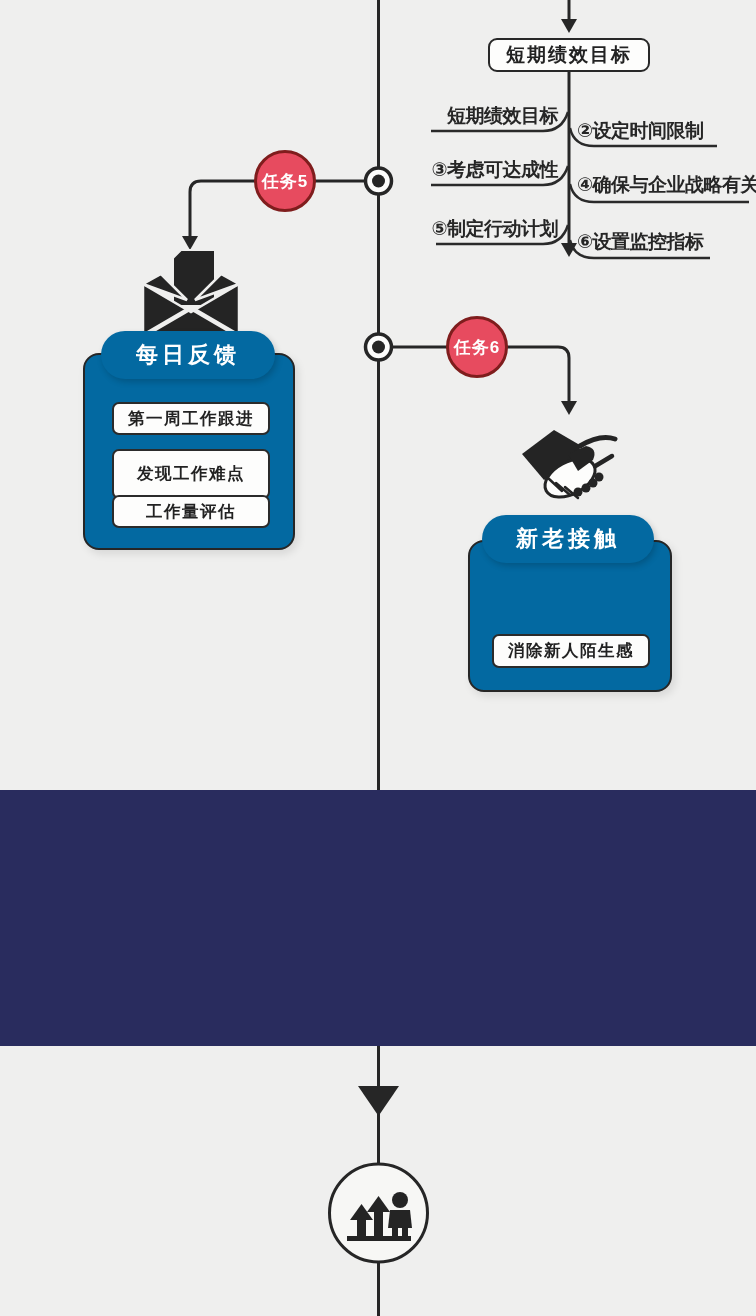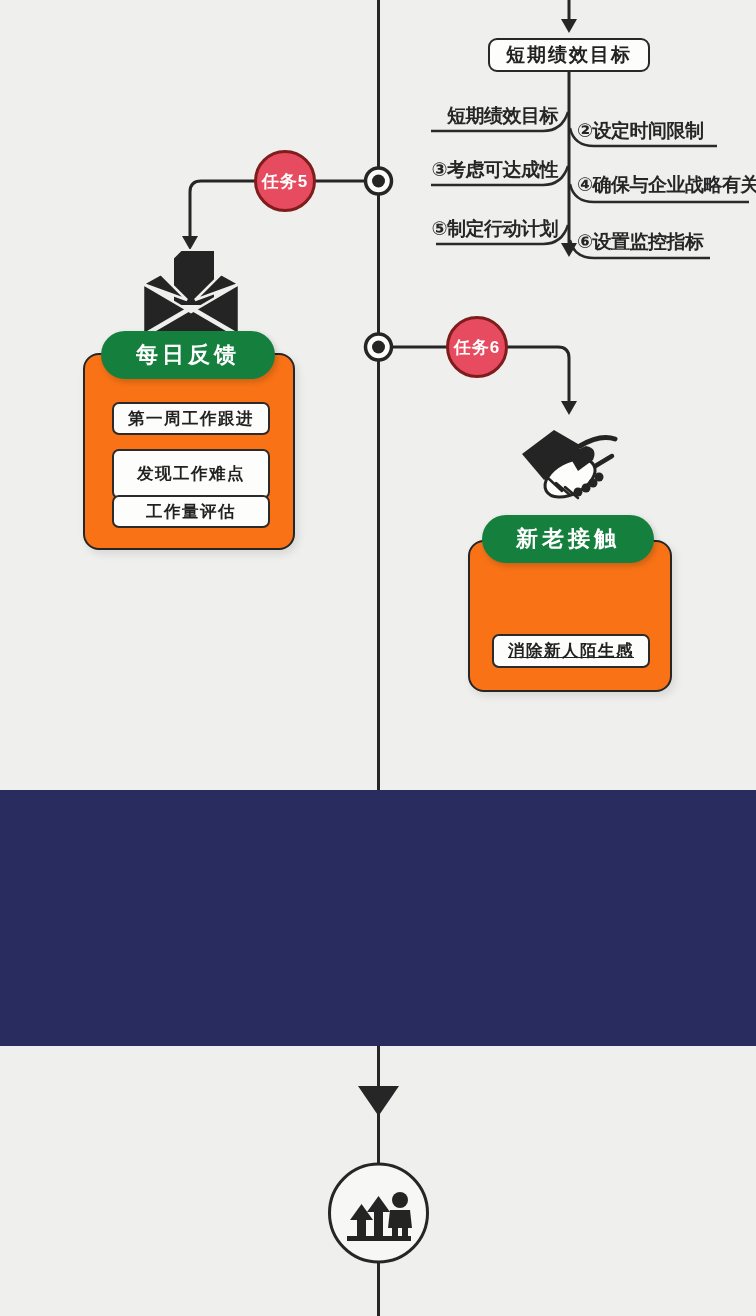--- a/index.html
+++ b/index.html
@@ -22,25 +22,25 @@
   }
   .gl{right:198px;text-align:right;}
   .gr{left:577px;}
   .task-badge{
     width:62px;height:62px;border-radius:50%;z-index:3;
     background:#e74b5f;border:3px solid #7f1d1d;color:#fff;
     font-size:17px;font-weight:700;letter-spacing:1px;
     display:flex;align-items:center;justify-content:center;box-sizing:border-box;
   }
   .card{
-    z-index:2;background:#f97316;border:2.5px solid #262626;border-radius:16px;
+    z-index:2;background:#0369a1;border:2.5px solid #262626;border-radius:16px;
     box-shadow:3px 4px 8px rgba(0,0,0,0.10);box-sizing:border-box;padding-left:44px;
   }
   .pill{
-    z-index:3;background:#15803d;border-radius:26px;color:#fff;
+    z-index:3;background:#0369a1;border-radius:26px;color:#fff;
     display:flex;align-items:center;justify-content:center;
     font-weight:700;font-size:22px;letter-spacing:4px;
     box-shadow:2px 3px 6px rgba(0,0,0,0.18);
   }
   .citem{
     position:absolute;background:#fdfdfc;border:2px solid #2b2b2b;border-radius:7px;
     display:flex;align-items:center;justify-content:center;
     font-size:16.5px;font-weight:600;color:#222;letter-spacing:1.5px;box-sizing:border-box;
   }
   .banner{left:0;top:790px;width:756px;height:256px;background:#292c5e;z-index:2;}
@@ -135,21 +135,21 @@
 <div class="abs task-badge" style="left:446px;top:316px;">任务6</div>
 
 <div class="abs card" style="left:83px;top:353px;width:212px;height:197px;">
   <div class="citem" style="left:27px;top:47px;width:158px;height:33px;">第一周工作跟进</div>
   <div class="citem" style="left:27px;top:94px;width:158px;height:50px;">发现工作难点</div>
   <div class="citem" style="left:27px;top:140px;width:158px;height:33px;">工作量评估</div>
 </div>
 <div class="abs pill" style="left:101px;top:331px;width:174px;height:48px;">每日反馈</div>
 
 <div class="abs card" style="left:468px;top:540px;width:204px;height:152px;">
-  <div class="citem" style="left:22px;top:92px;width:158px;height:34px;text-decoration:underline;">消除新人陌生感</div>
+  <div class="citem" style="left:22px;top:92px;width:158px;height:34px;">消除新人陌生感</div>
 </div>
 <div class="abs pill" style="left:482px;top:515px;width:172px;height:48px;">新老接触</div>
 
 <div class="abs banner">
   
   
   
 
   
   

